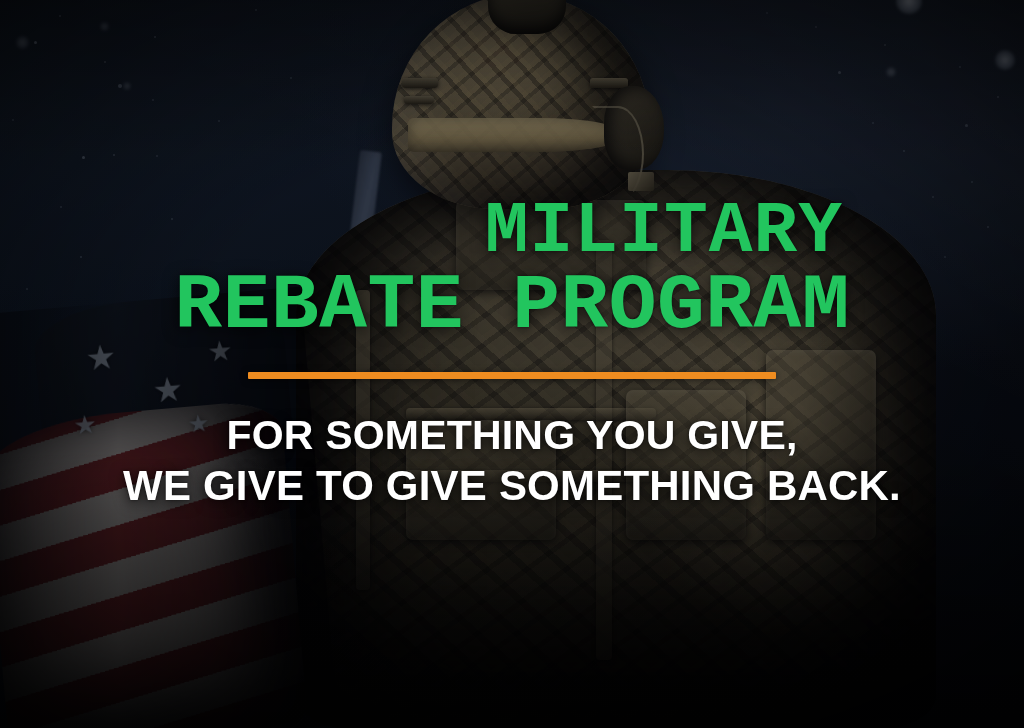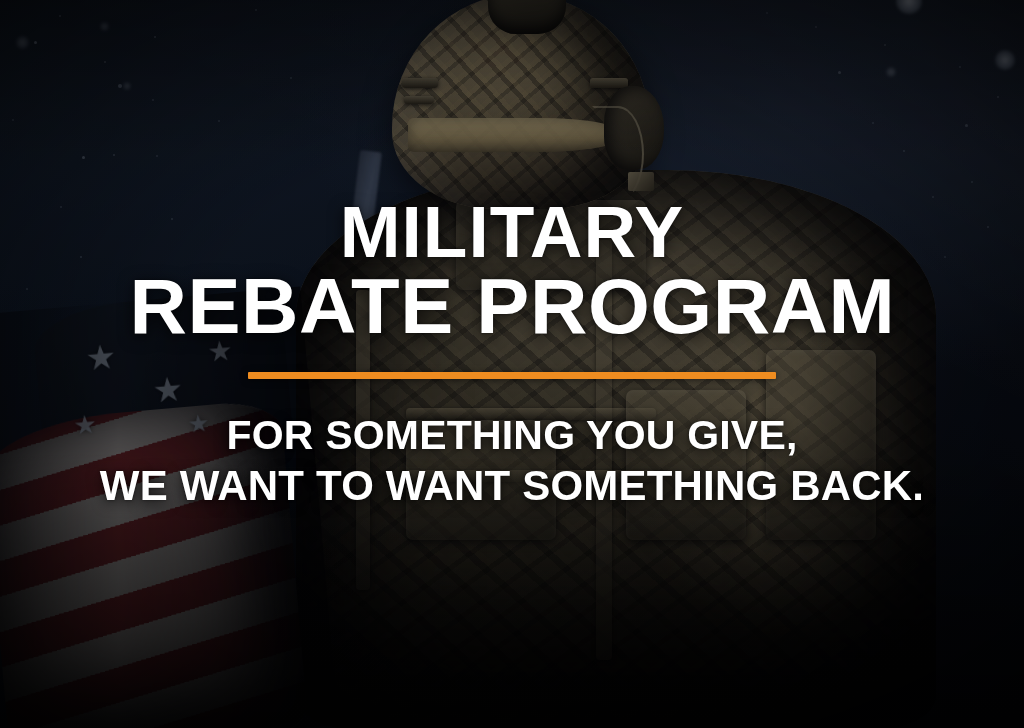--- a/index.html
+++ b/index.html
@@ -247,27 +247,28 @@
     display:flex;
     flex-direction:column;
     align-items:center;
     justify-content:flex-start;
     padding-top:196px;
     text-align:center;
     z-index:10;
   }
 
   .headline {
-    color:#ffffff;
-    font-family:Liberation Sans, sans-serif;
+    color:#22c55e;
+    font-family:Liberation Mono, monospace;
     font-weight:bold;
     font-size:73px;
     line-height:0.98;
     letter-spacing:0.5px;
     text-shadow:0 3px 16px rgba(0,0,0,.72), 0 0 3px rgba(0,0,0,.5);
+    text-align:right;
   }
   .headline .line1 { display:block; font-size:73px; letter-spacing:1px; }
   .headline .line2 { display:block; font-size:78px; letter-spacing:0.5px; transform:scaleX(1.02); }
 
   .divider {
     width:528px;
     height:7px;
     background:#ee8c20;
     margin:28px 0 0 0;
     border-radius:1px;
@@ -385,17 +386,17 @@
 
     <h1 class="headline">
       <span class="line1">MILITARY</span>
       <span class="line2">REBATE PROGRAM</span>
     </h1>
 
     <div class="divider"></div>
 
     <h2 class="subhead">
       <span class="sline sline1">FOR SOMETHING YOU GIVE,</span>
-      <span class="sline sline2">WE WANT TO WANT SOMETHING BACK.</span>
+      <span class="sline sline2">WE GIVE TO GIVE SOMETHING BACK.</span>
     </h2>
 
   </div>
 </div>
 
 </body></html>

